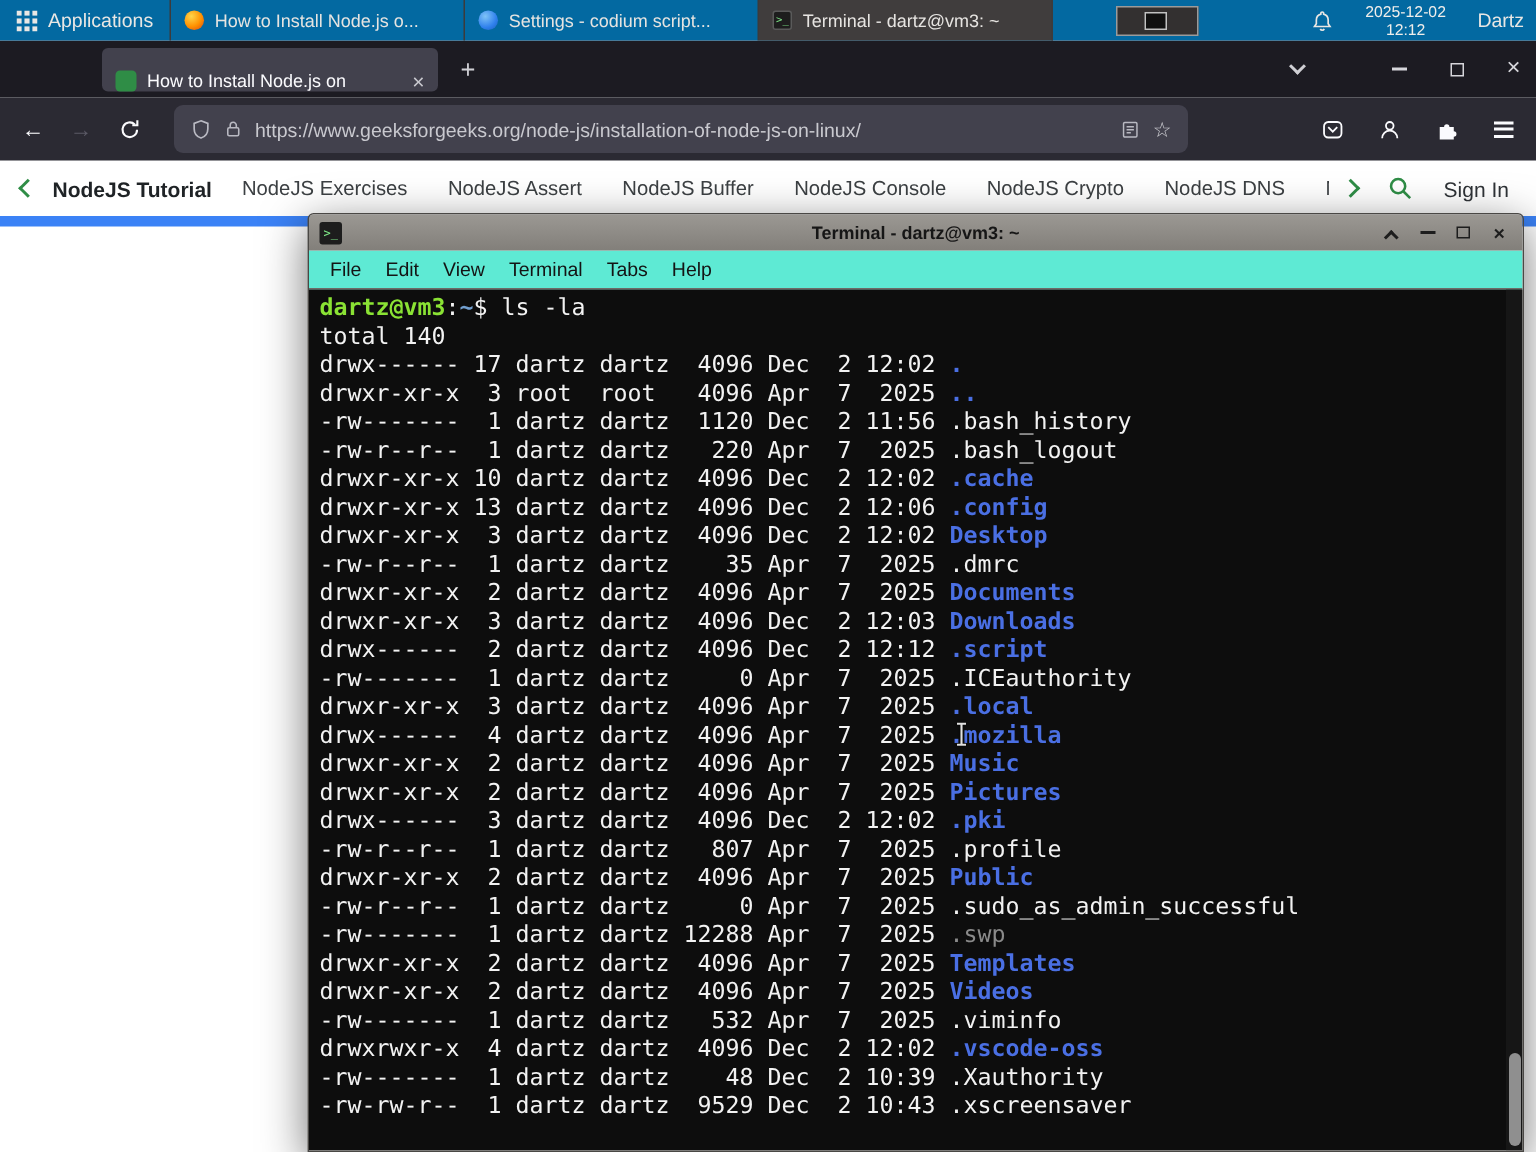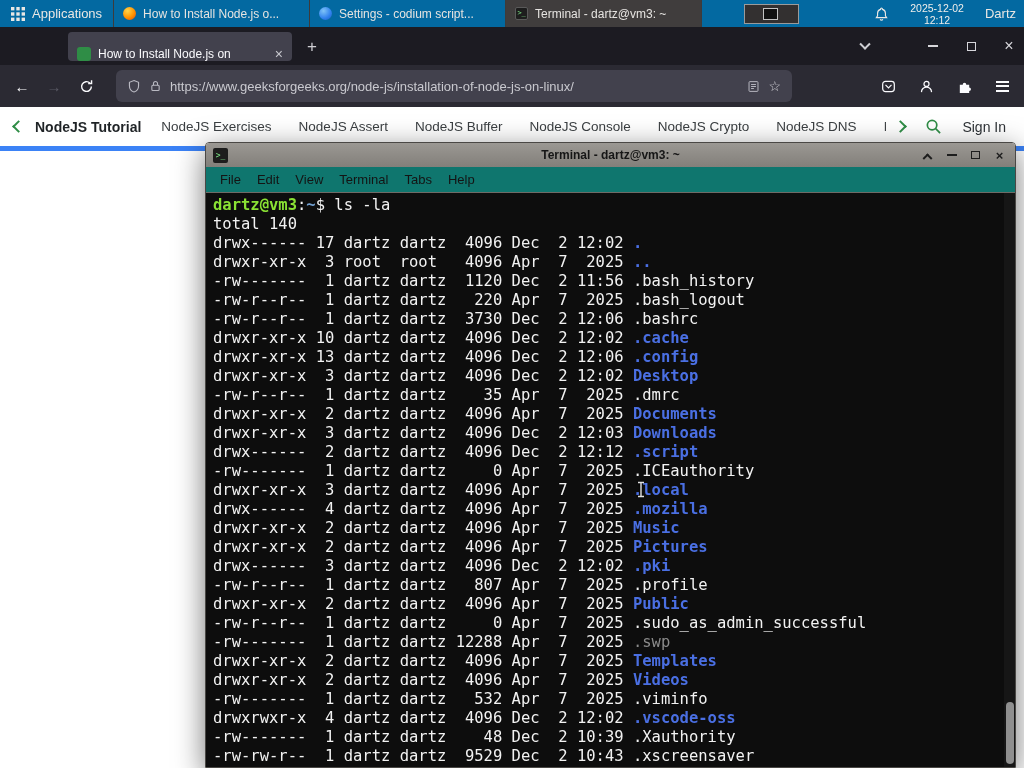--- a/index.html
+++ b/index.html
@@ -55,21 +55,21 @@
             display:flex; align-items:center; gap:8px; padding:0 11px; color:#cbcbd2; flex:0 0 auto; }
   .url-text { flex:1; font-size:13px; white-space:nowrap; overflow:hidden; color:#c9c9cf; }
   .ub-icon { color:#b9b9c2; display:flex; }
   .star { color:#cfcfd4; font-size:14px; }
   .nav-right { margin-left:auto; margin-right:6px; display:flex; gap:6px; }
   .hamb { width:13px; height:11px; border-top:2px solid currentColor; border-bottom:2px solid currentColor; position:relative; }
   .hamb::after { content:""; position:absolute; left:0; top:2.5px; width:13px; height:2px; background:currentColor; }
 
   
   .gfg-nav { position:absolute; top:107px; left:0; width:100%; height:44px; background:#fff;
-             border-bottom:5px solid #3b82f6; display:flex; align-items:center; padding:0 14px; z-index:5; }
+             border-bottom:7px solid #3b82f6; display:flex; align-items:center; padding:0 14px; z-index:5; }
   .chev { width:9px; height:9px; display:inline-block; flex:0 0 auto; }
   .chev.left  { border-left:2.5px solid #2f8d46; border-bottom:2.5px solid #2f8d46; transform:rotate(45deg); }
   .chev.right { border-right:2.5px solid #2f8d46; border-top:2.5px solid #2f8d46; transform:rotate(45deg); }
   .gfg-title { font-size:14px; font-weight:700; color:#1f2326; margin:0 20px 0 12px; white-space:nowrap; }
   .gfg-items { display:flex; gap:27px; flex:1; overflow:hidden; white-space:nowrap; font-size:13.5px; color:#3c4043; }
   .gfg-right { display:flex; align-items:center; gap:20px; margin-left:10px; padding-right:4px; }
   .signin { font-size:14px; color:#2f3337; white-space:nowrap; }
   .page-bg { position:absolute; top:151px; left:0; right:0; bottom:0; background:#fff; z-index:1; }
 
   
@@ -82,21 +82,21 @@
   .term-icon { margin-left:7px; width:15px; height:15px; background:#1d1d1d; border-radius:2px; color:#7ee787;
                font-family:"DejaVu Sans Mono", monospace; font-size:8px; display:flex; align-items:center;
                justify-content:center; z-index:1; }
   .term-btns { margin-left:auto; margin-right:8px; display:flex; gap:9px; z-index:1; align-items:center; }
   .tbtn { width:15px; height:15px; display:flex; align-items:center; justify-content:center; color:#1d1d1d;
           font-size:13px; font-weight:700; }
   .chev-up { width:7px; height:7px; border-left:2px solid #1d1d1d; border-top:2px solid #1d1d1d;
              transform:rotate(45deg) translate(2px,2px); }
   .glyph-min.dark { background:#1d1d1d; }
   .glyph-max.dark { border-color:#1d1d1d; width:9px; height:8px; }
-  .term-menubar { height:26px; background:#0f766e; border-bottom:1px solid #6e6b66; display:flex; align-items:center;
+  .term-menubar { height:26px; background:#5eead4; border-bottom:1px solid #6e6b66; display:flex; align-items:center;
                   padding-left:6px; flex:0 0 auto; }
   .menu-item { font-size:13px; color:#141414; padding:3px 8px; }
   .term-body { flex:1; background:#0d0d0d; position:relative; overflow:hidden; }
   .term-lines { padding:3px 14px 12px 7px; }
   .term-line { font-family:"DejaVu Sans Mono", monospace; font-size:15.5px; line-height:19px;
                white-space:pre; color:#f2f2f2; }
   .seg-fg { color:#f2f2f2; }
   .seg-prompt { color:#8ae234; font-weight:700; }
   .seg-path { color:#729fcf; font-weight:700; }
   .seg-dir { color:#4a6fe3; font-weight:700; }
@@ -282,21 +282,20 @@
         <span class="menu-item">Help</span>
       </div>
     <div class="term-body">
       <div class="term-lines">
           <div class="term-line"><span class="seg-prompt">dartz@vm3</span><span class="seg-fg">:</span><span class="seg-path">~</span><span class="seg-fg">$ ls -la</span></div>
           <div class="term-line"><span class="seg-fg">total 140</span></div>
           <div class="term-line"><span class="seg-fg">drwx------ 17 dartz dartz  4096 Dec  2 12:02 </span><span class="seg-dir">.</span></div>
           <div class="term-line"><span class="seg-fg">drwxr-xr-x  3 root  root   4096 Apr  7  2025 </span><span class="seg-dir">..</span></div>
           <div class="term-line"><span class="seg-fg">-rw-------  1 dartz dartz  1120 Dec  2 11:56 </span><span class="seg-fg">.bash_history</span></div>
           <div class="term-line"><span class="seg-fg">-rw-r--r--  1 dartz dartz   220 Apr  7  2025 </span><span class="seg-fg">.bash_logout</span></div>
-          <div class="term-line"><span class="seg-fg">-rw-r--r--  1 dartz dartz  3730 Dec  2 12:06 </span><span class="seg-fg">.bashrc</span></div>
           <div class="term-line"><span class="seg-fg">drwxr-xr-x 10 dartz dartz  4096 Dec  2 12:02 </span><span class="seg-dir">.cache</span></div>
           <div class="term-line"><span class="seg-fg">drwxr-xr-x 13 dartz dartz  4096 Dec  2 12:06 </span><span class="seg-dir">.config</span></div>
           <div class="term-line"><span class="seg-fg">drwxr-xr-x  3 dartz dartz  4096 Dec  2 12:02 </span><span class="seg-dir">Desktop</span></div>
           <div class="term-line"><span class="seg-fg">-rw-r--r--  1 dartz dartz    35 Apr  7  2025 </span><span class="seg-fg">.dmrc</span></div>
           <div class="term-line"><span class="seg-fg">drwxr-xr-x  2 dartz dartz  4096 Apr  7  2025 </span><span class="seg-dir">Documents</span></div>
           <div class="term-line"><span class="seg-fg">drwxr-xr-x  3 dartz dartz  4096 Dec  2 12:03 </span><span class="seg-dir">Downloads</span></div>
           <div class="term-line"><span class="seg-fg">drwx------  2 dartz dartz  4096 Dec  2 12:12 </span><span class="seg-dir">.script</span></div>
           <div class="term-line"><span class="seg-fg">-rw-------  1 dartz dartz     0 Apr  7  2025 </span><span class="seg-fg">.ICEauthority</span></div>
           <div class="term-line"><span class="seg-fg">drwxr-xr-x  3 dartz dartz  4096 Apr  7  2025 </span><span class="seg-dir">.local</span></div>
           <div class="term-line"><span class="seg-fg">drwx------  4 dartz dartz  4096 Apr  7  2025 </span><span class="seg-dir">.mozilla</span></div>

